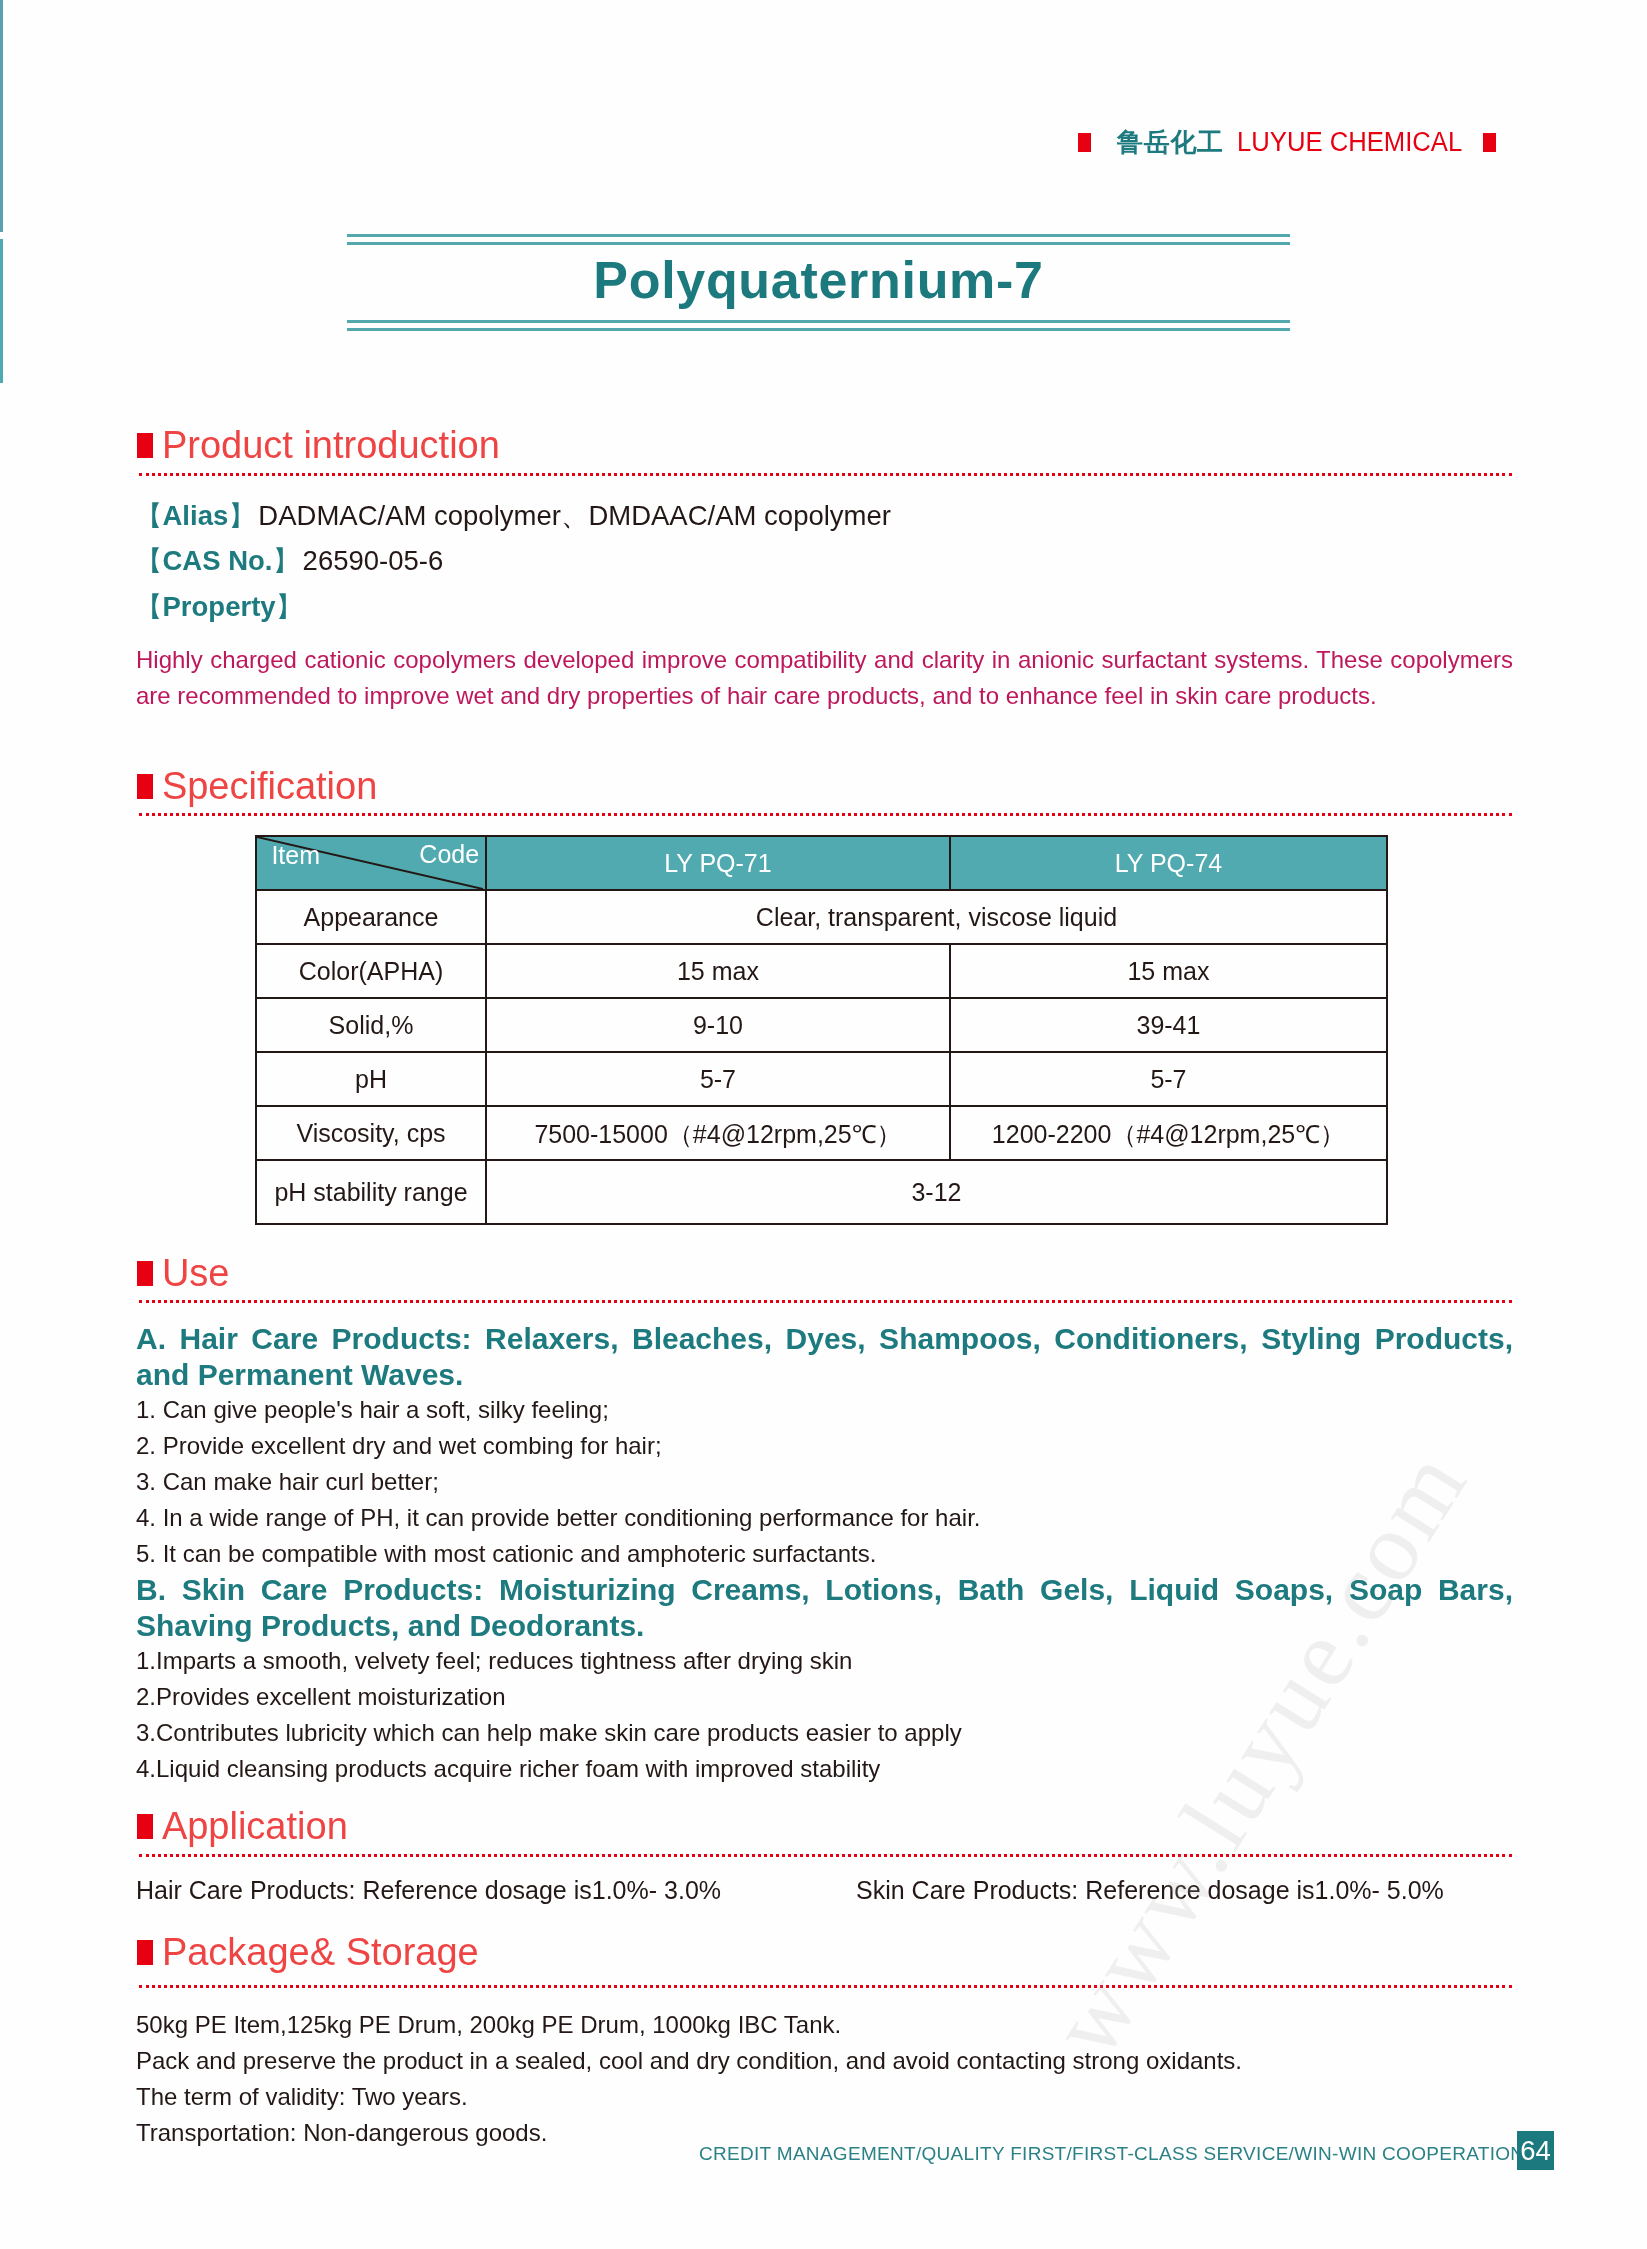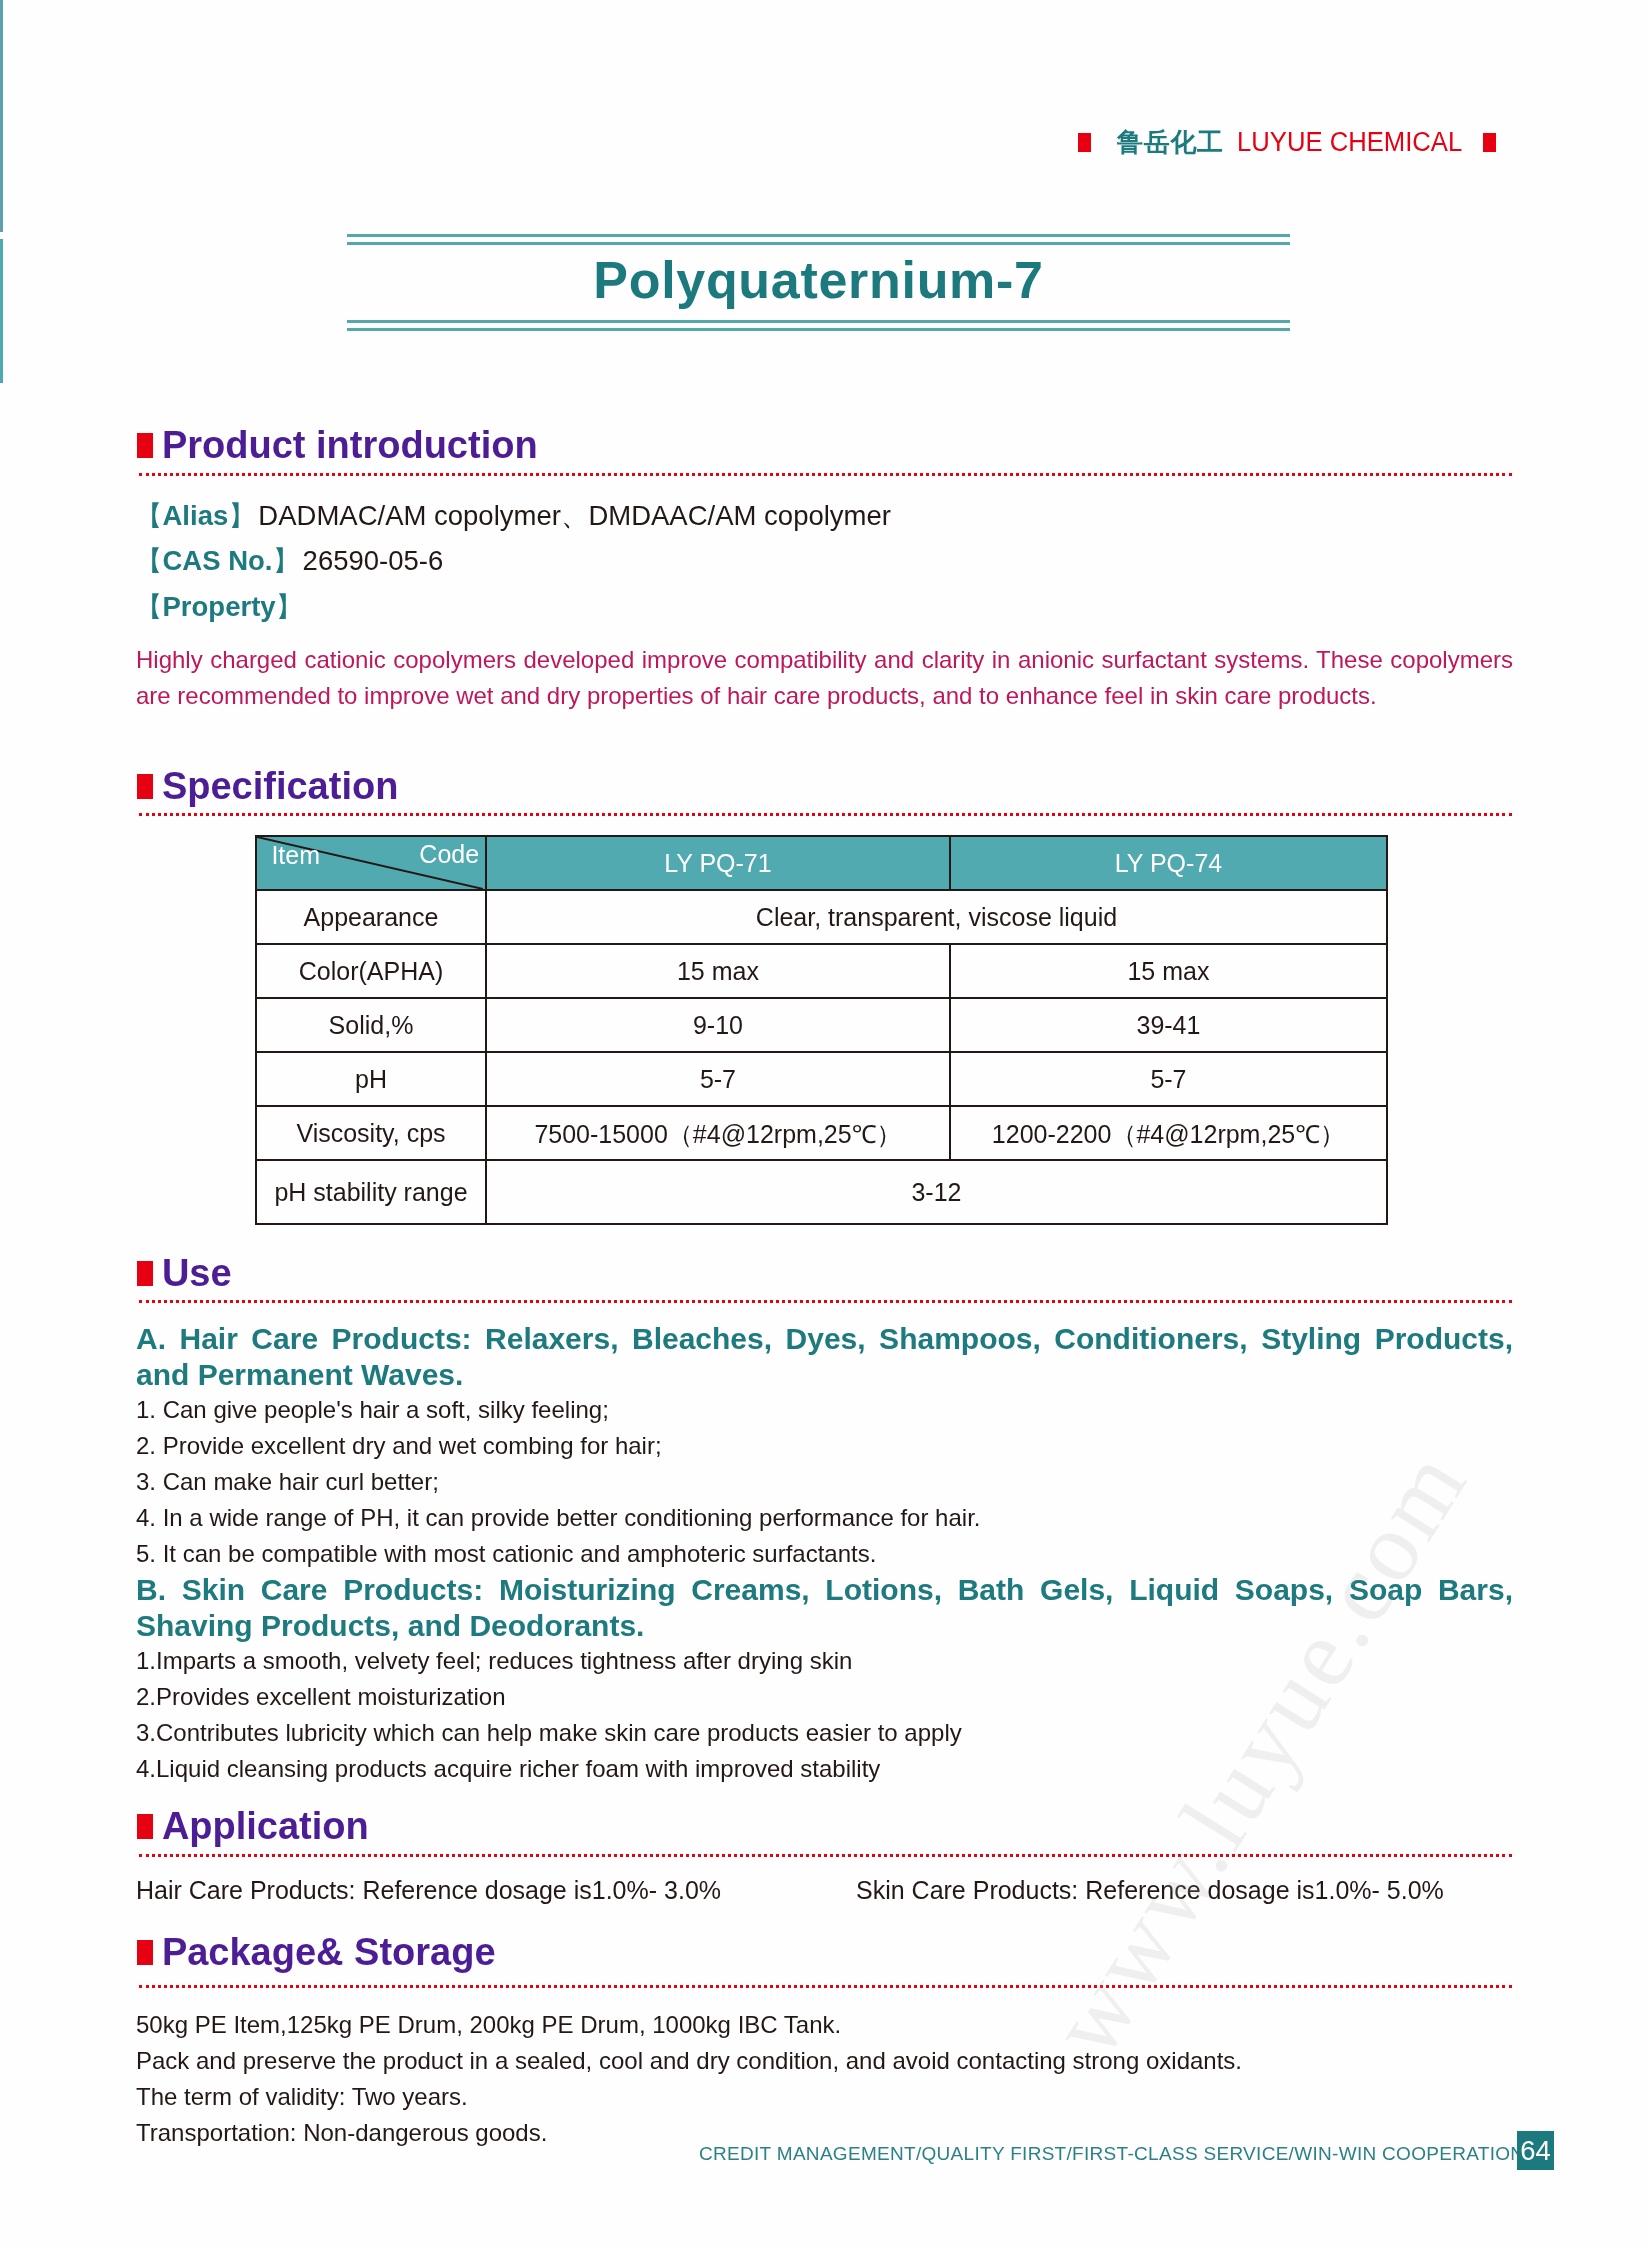--- a/index.html
+++ b/index.html
@@ -15,21 +15,21 @@
   .brand .sq { width: 13px; height: 19.6px; background: #e60012; display: inline-block; }
   .brand .cn { color: #1d7a7f; font-weight: bold; font-size: 26px; margin-left: 26px; font-family: "DejaVu Sans", sans-serif; letter-spacing: 0.7px; }
   .brand .en { color: #e60012; font-size: 27px; margin-left: 13px; margin-right: 9.2px; transform: scaleX(0.95); transform-origin: left; }
 
   .title-rules { position: absolute; left: 347px; width: 943px; height: 2.6px; background: #53a8ad; }
   .doc-title { position: absolute; left: 347px; width: 943px; top: 250px; text-align: center;
     font-size: 52px; font-weight: bold; color: #1c7a7e; letter-spacing: 0.7px; }
 
   .section-head { position: absolute; left: 137px; display: flex; align-items: center; height: 46px; }
   .section-head .sq { width: 15.7px; height: 25px; background: #e60012; margin-right: 9.2px; display: inline-block; }
-  .section-head .lbl { font-size: 38px; font-weight: bold; color: #4c1d95; }
+  .section-head .lbl { font-size: 38px; font-weight: normal; color: #ef4444; }
   .dotline { position: absolute; left: 139px; width: 1373px; height: 0; border-top: 3.3px dotted #e60012; }
 
   .field-row { position: absolute; left: 135px; font-size: 27.5px; display: flex; align-items: baseline; }
   .field-row .key { color: #1d7a7f; font-weight: normal; text-align: right; }
   .field-row .key b { font-weight: bold; }
   .field-row .val { color: #231815; margin-left: 2.6px; }
 
   .para { position: absolute; left: 136px; width: 1377px; font-size: 24px; line-height: 36px; text-align: justify; color: #be185d; }
 
   table.spec { position: absolute; left: 255px; top: 835px; width: 1133px; border-collapse: collapse; font-size: 25px; color: #231815; }

